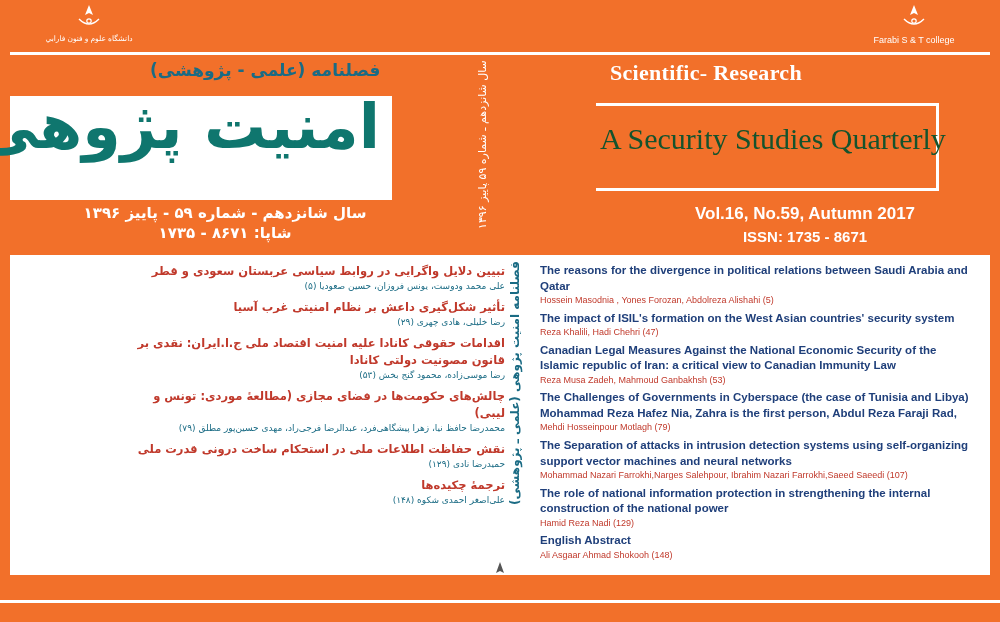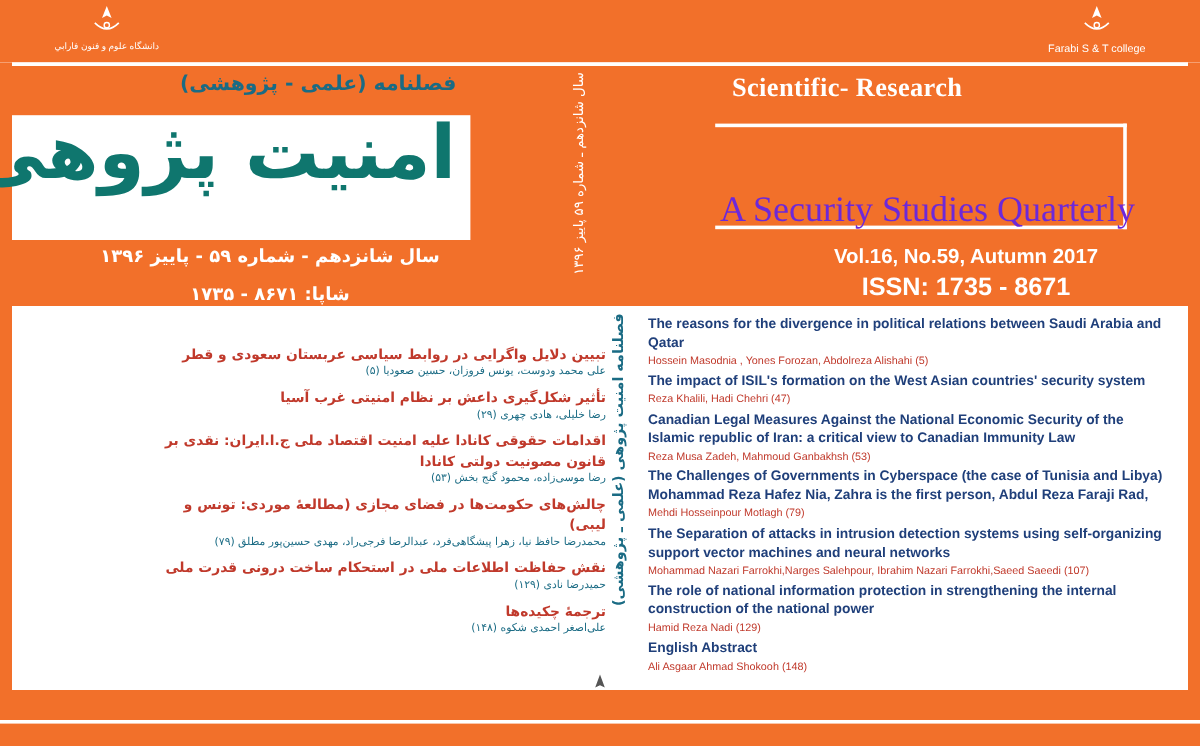--- a/index.html
+++ b/index.html
@@ -132,21 +132,21 @@
     width: 330px;
     text-align: center;
     direction: rtl;
     color: #ffffff;
     font-weight: bold;
     font-size: 15px;
     font-family: "DejaVu Sans", sans-serif;
   }
   .fa-sub2 {
     position: absolute;
-    left: 60px; top: 236px;
+    left: 60px; top: 224px;
     width: 330px;
     text-align: center;
     direction: rtl;
     color: #ffffff;
     font-weight: bold;
     font-size: 15px;
     font-family: "DejaVu Sans", sans-serif;
   }
   
   .fa-spine {
@@ -178,61 +178,59 @@
     left: 596px; top: 103px;
     width: 340px;
     height: 82px;
     border: 3px solid #ffffff;
     border-left: none;
   }
   .en-title {
     position: absolute;
     left: 600px; top: 122px;
     width: 340px;
-    color: #6d28d9;
+    color: #14532d;
     font-size: 30px;
     font-family: "Liberation Serif", serif;
     white-space: nowrap;
-    margin-top: 36px;
   }
   .en-vol {
     position: absolute;
     left: 640px; top: 204px;
     width: 330px;
     text-align: center;
     color: #ffffff;
     font-weight: bold;
     font-size: 17px;
   }
   .en-issn {
     position: absolute;
     left: 640px; top: 228px;
     width: 330px;
     text-align: center;
     color: #ffffff;
     font-weight: bold;
-    font-size: 21px;
+    font-size: 15px;
   }
   
   .contents {
     position: absolute;
     left: 10px; top: 255px;
     width: 980px;
     height: 320px;
     background: #ffffff;
   }
   
   .toc-fa {
     position: absolute;
     left: 110px; top: 8px;
     width: 385px;
     direction: rtl;
     text-align: right;
     font-family: "DejaVu Sans", sans-serif;
-    margin-top: 24px;
   }
   .toc-fa .t {
     color: #c0392b;
     font-weight: bold;
     font-size: 11.5px;
     line-height: 1.45;
   }
   .toc-fa .a {
     color: #1a6b84;
     font-size: 9px;

